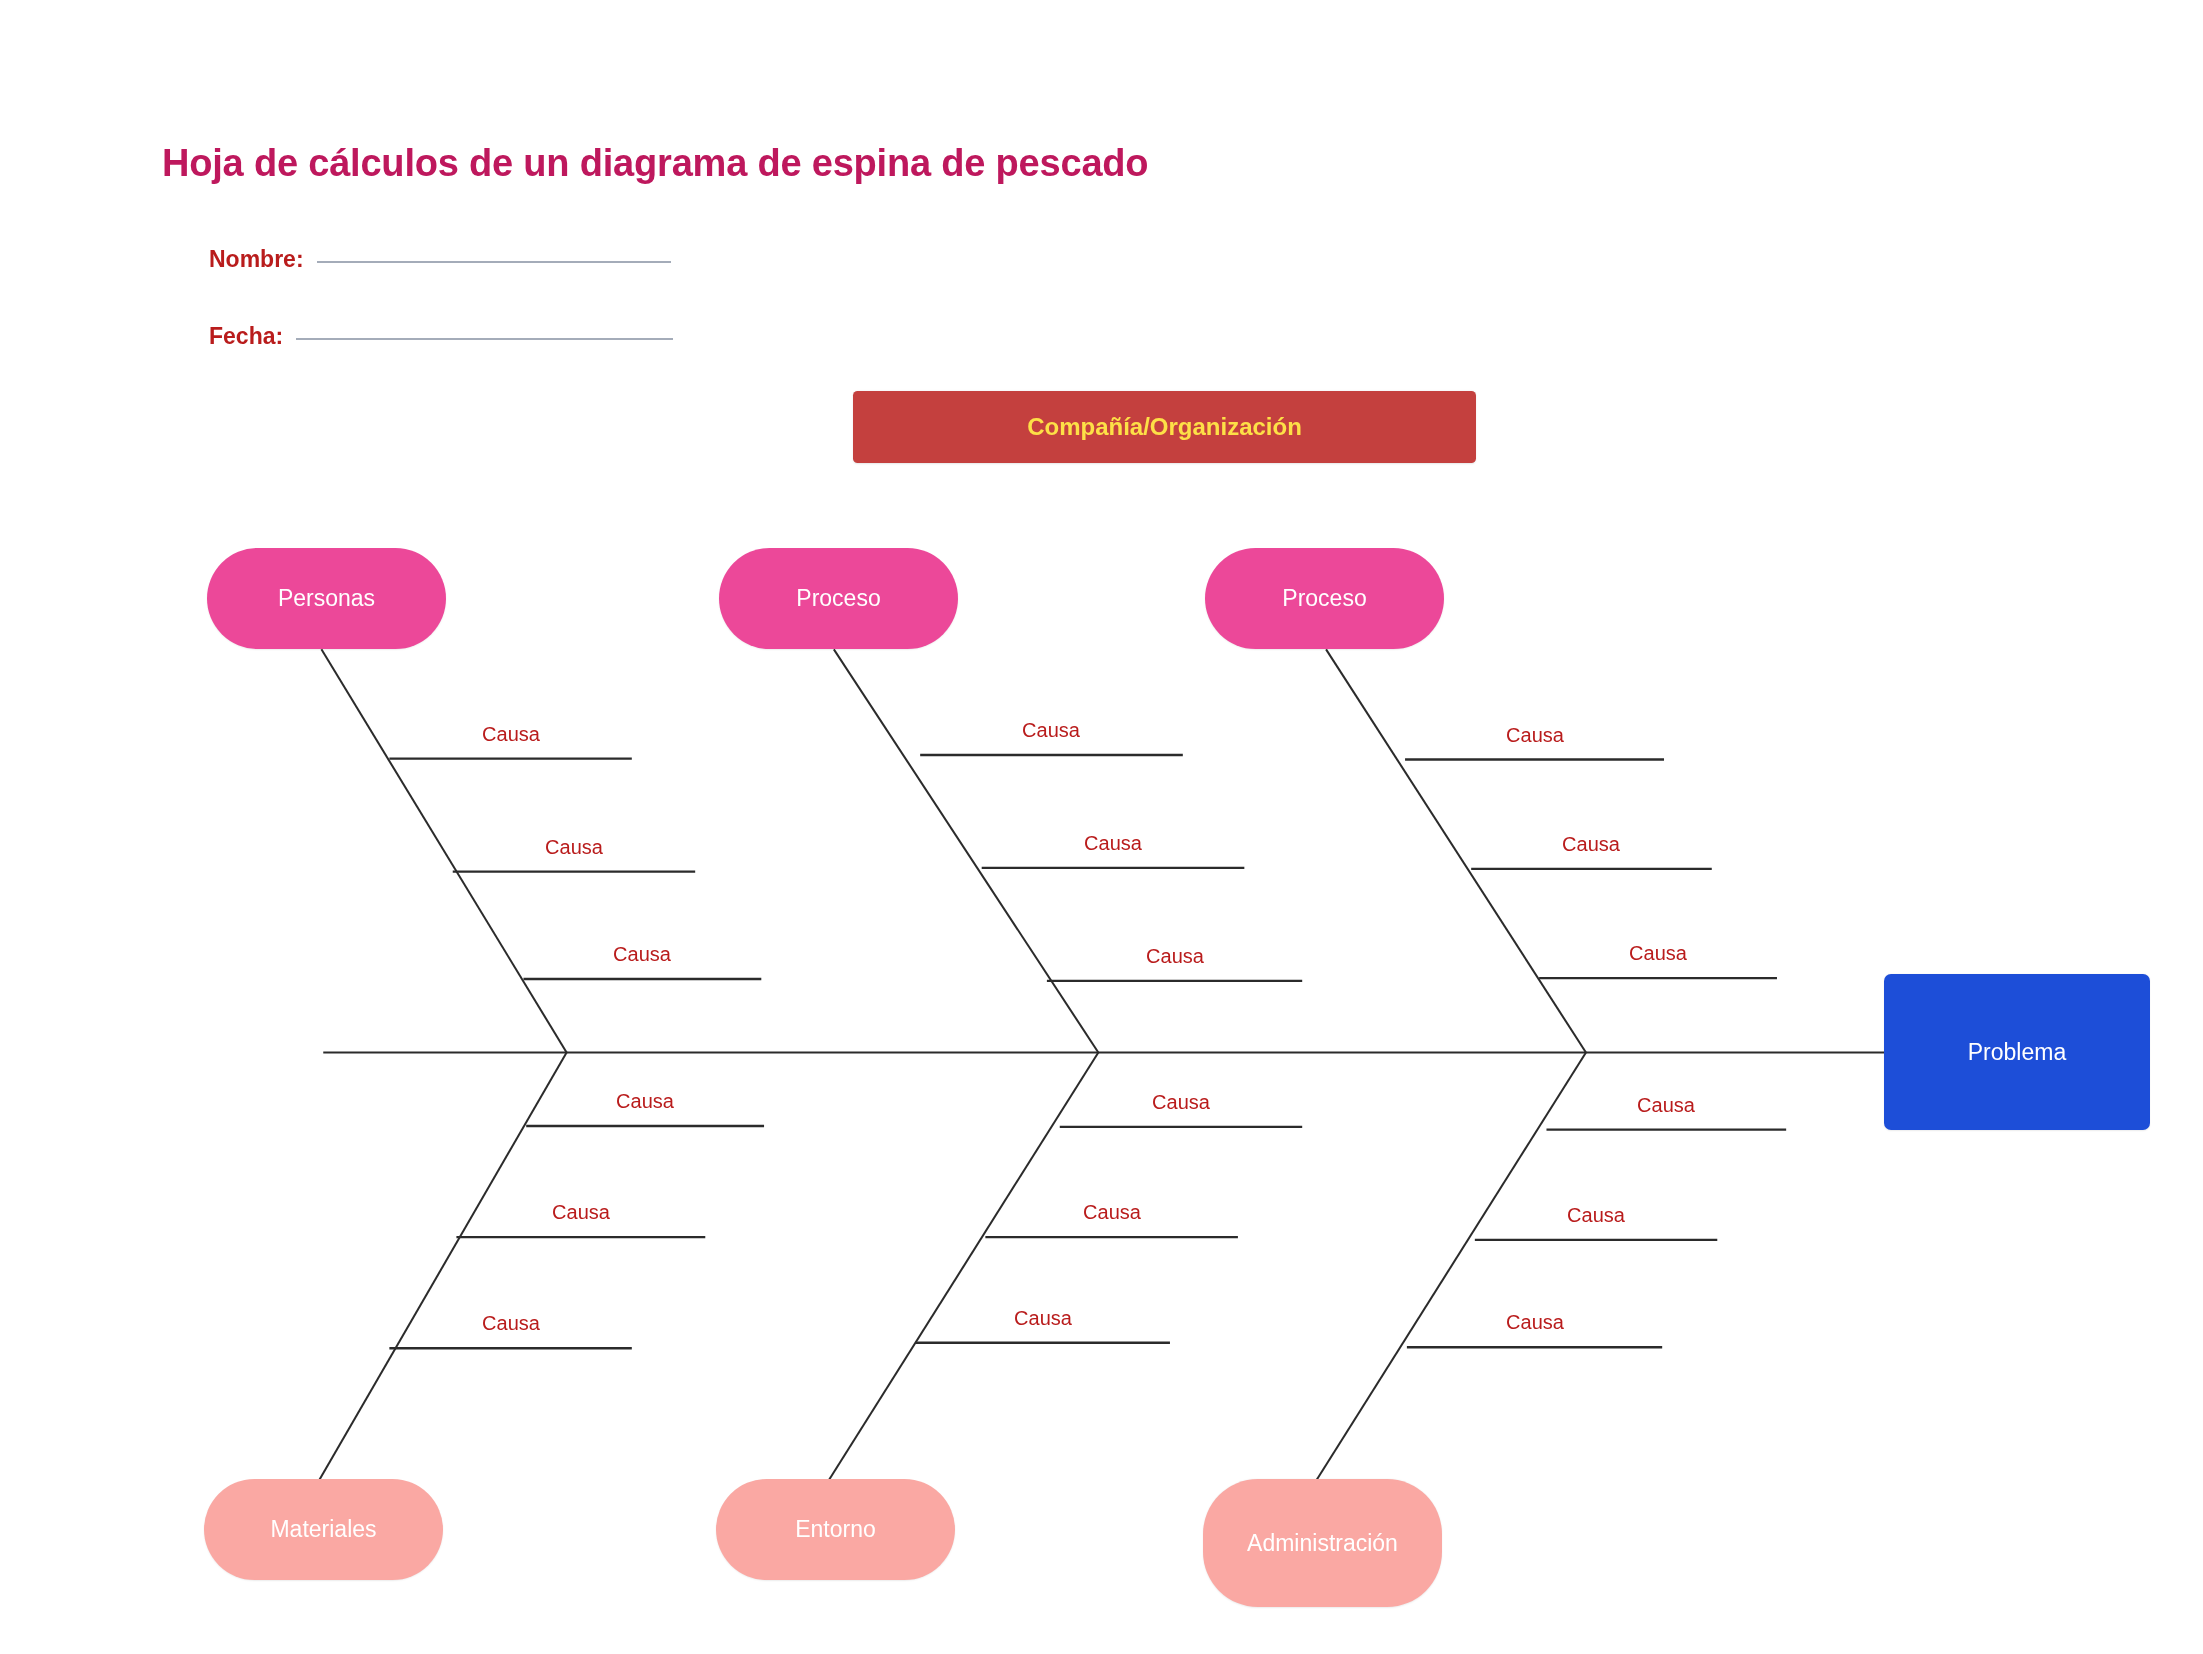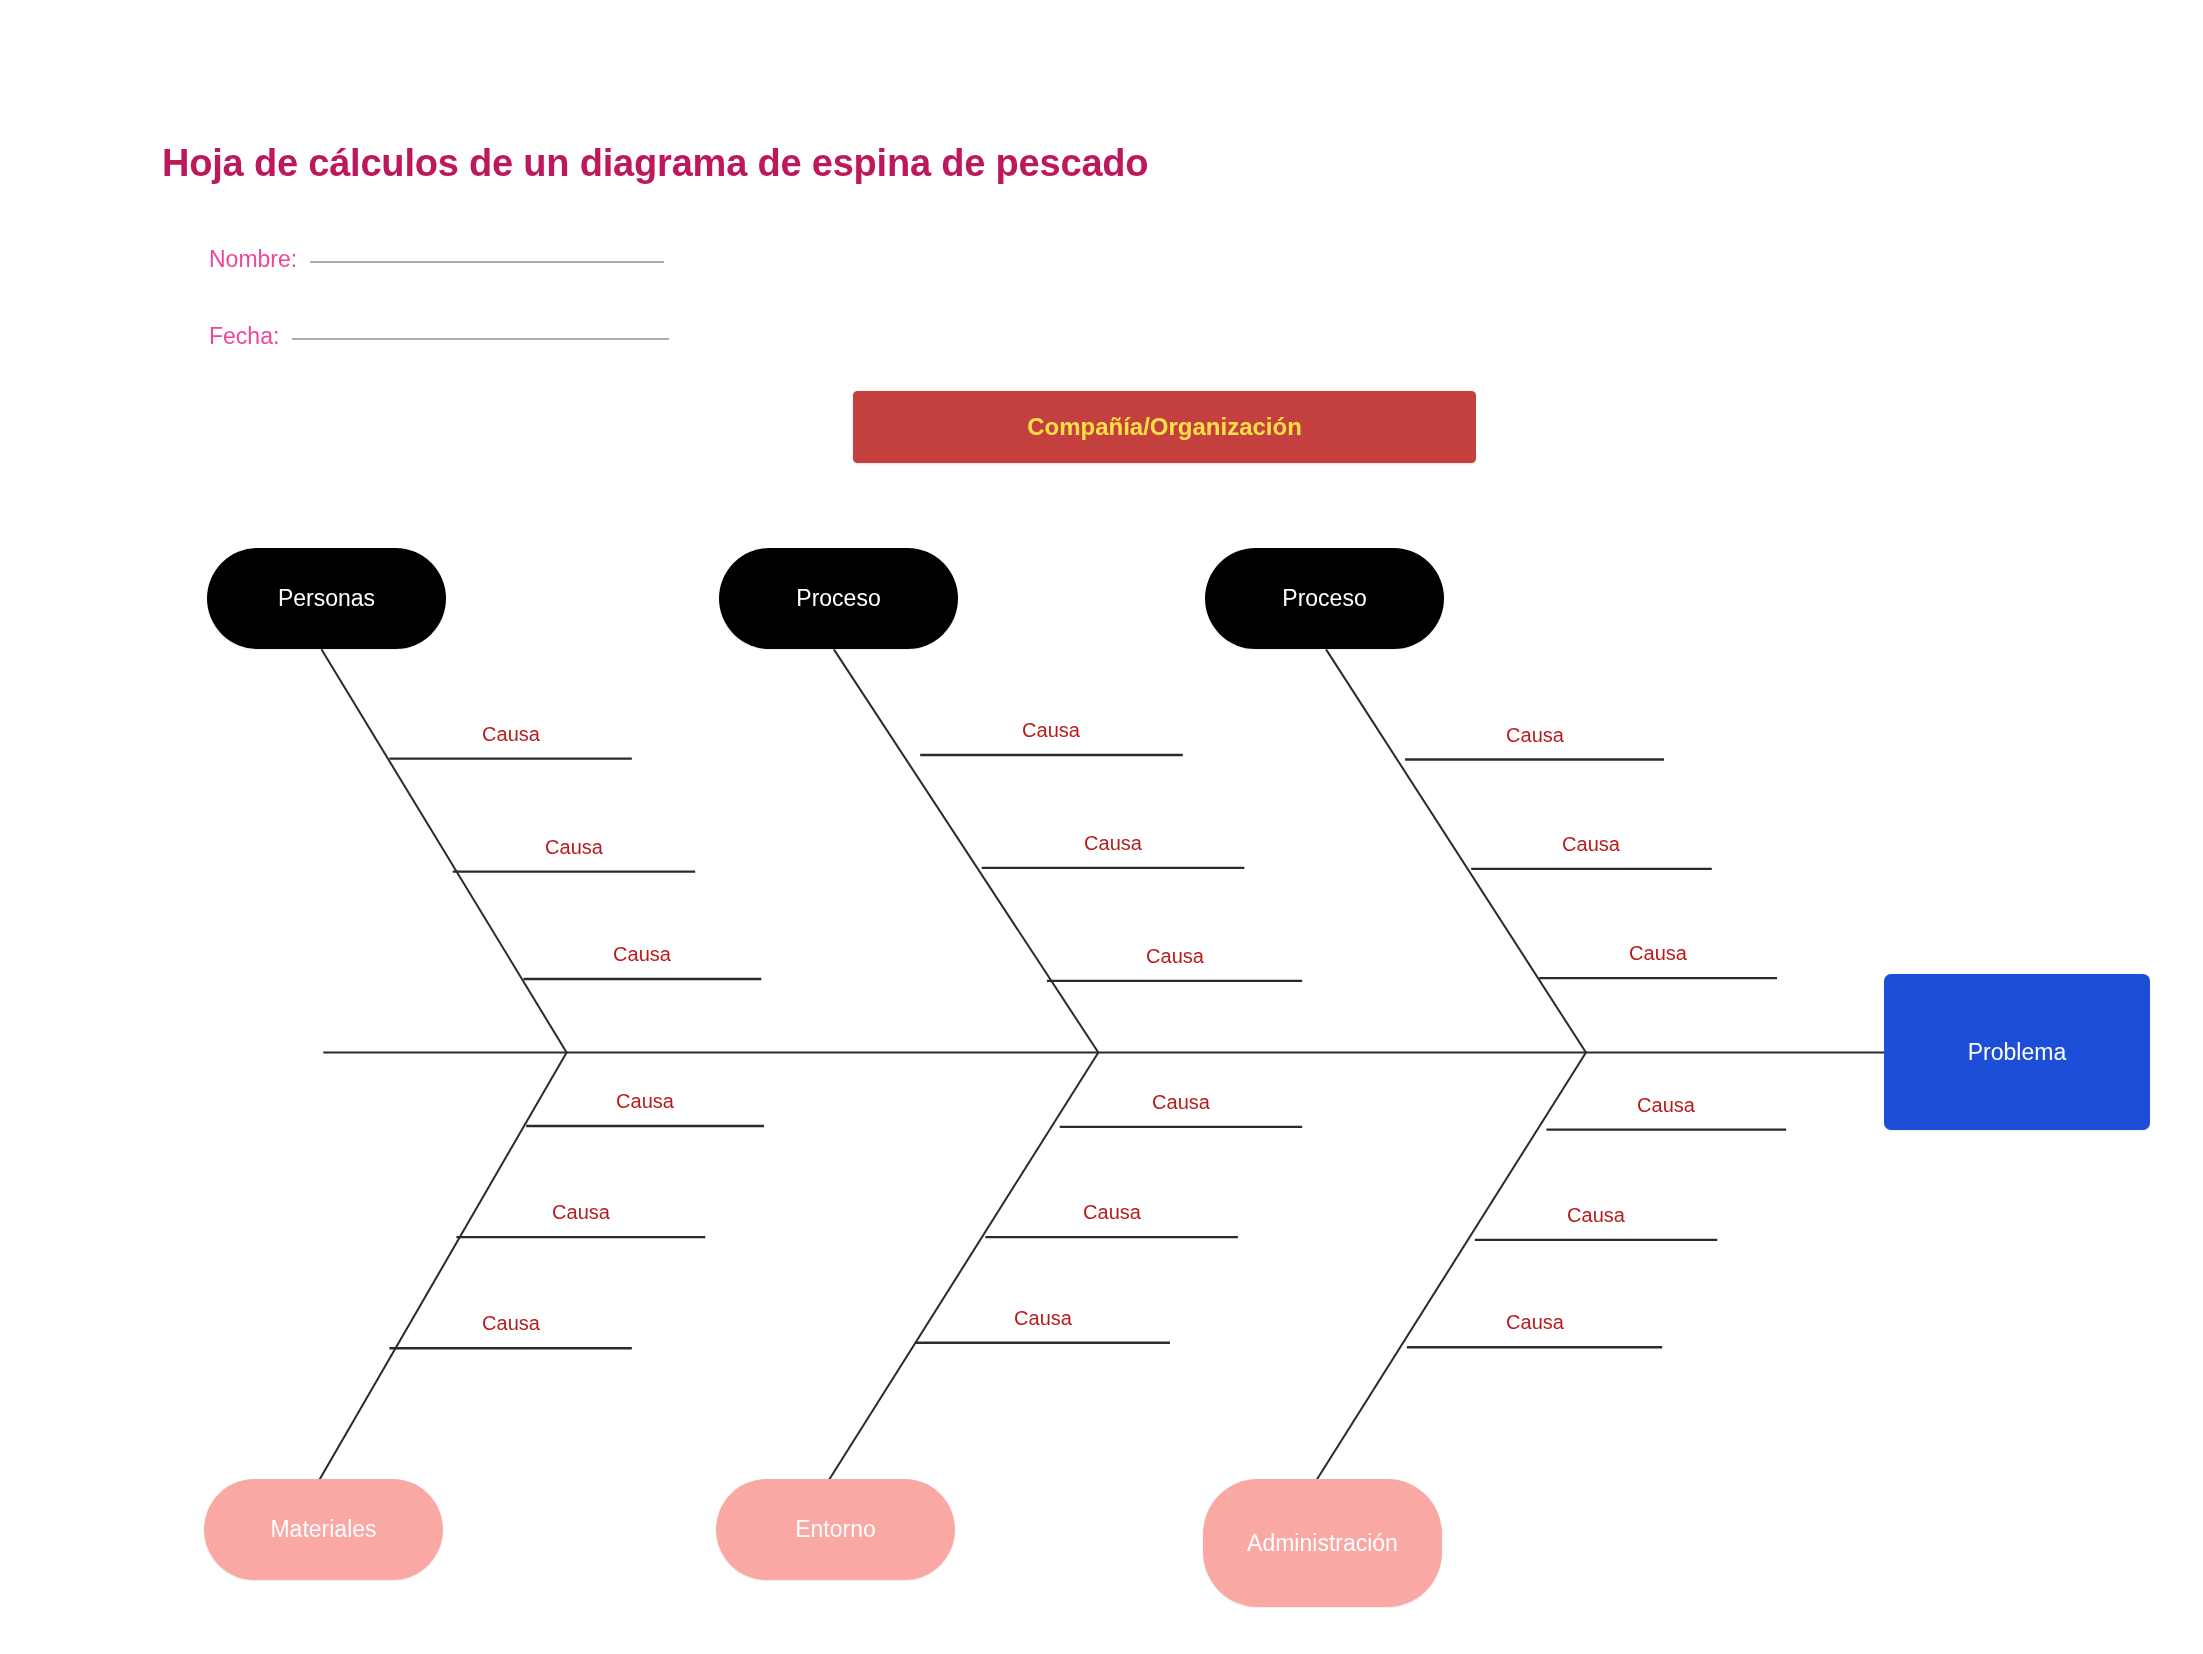--- a/index.html
+++ b/index.html
@@ -31,23 +31,23 @@
     color: #be185d;
     letter-spacing: -0.2px;
     white-space: nowrap;
   }
 
   .field-row {
     position: absolute;
     display: flex;
     align-items: baseline;
     gap: 13px;
-    color: #ec4899;
+    color: #b91c1c;
     font-size: 23px;
-    font-weight: normal;
+    font-weight: bold;
     white-space: nowrap;
   }
   .field-nombre { left: 209px; top: 246px; }
   .field-fecha  { left: 209px; top: 323px; }
 
   .field-line {
     display: inline-block;
     height: 0;
     border-bottom: 2.8px solid #A4ACB9;
     position: relative;
@@ -88,21 +88,21 @@
     position: absolute;
     display: flex;
     align-items: center;
     justify-content: center;
     color: #ffffff;
     font-size: 23px;
     border-radius: 55px;
     box-shadow: 0 0.9px 1.8px rgba(0,0,0,0.08);
     white-space: nowrap;
   }
-  .pill-top    { background: #000000; }
+  .pill-top    { background: #ec4899; }
   .pill-bottom { background: #FAA8A3; }
 
   
   .problem-box {
     position: absolute;
     left: 1884px;
     top: 974px;
     width: 266px;
     height: 156px;
     background: #1d4ed8;

